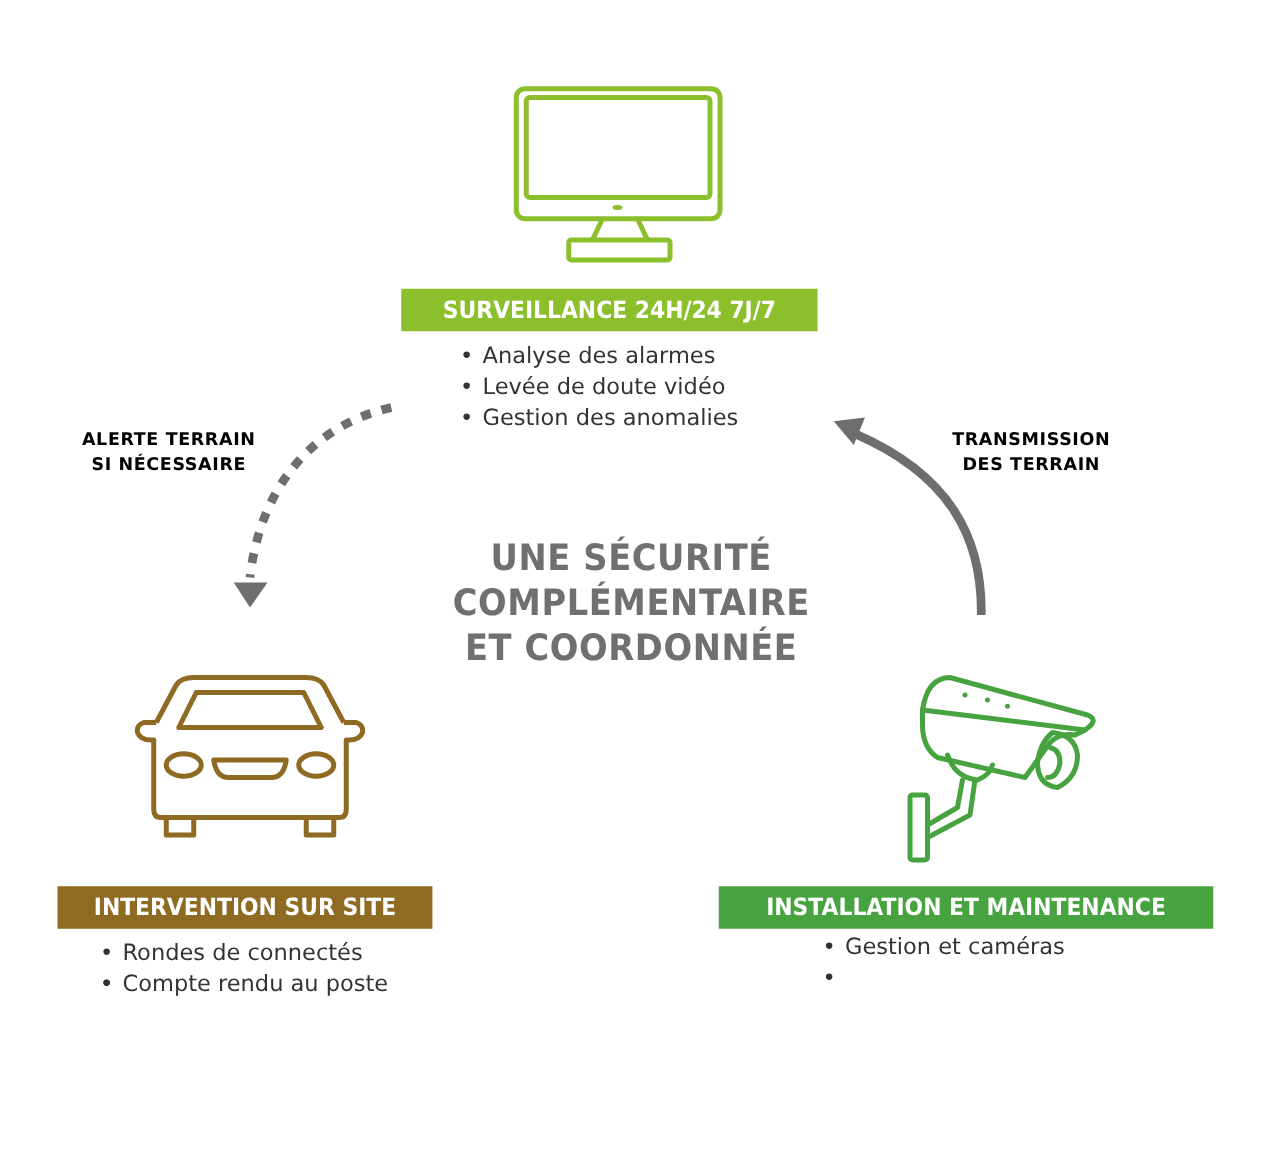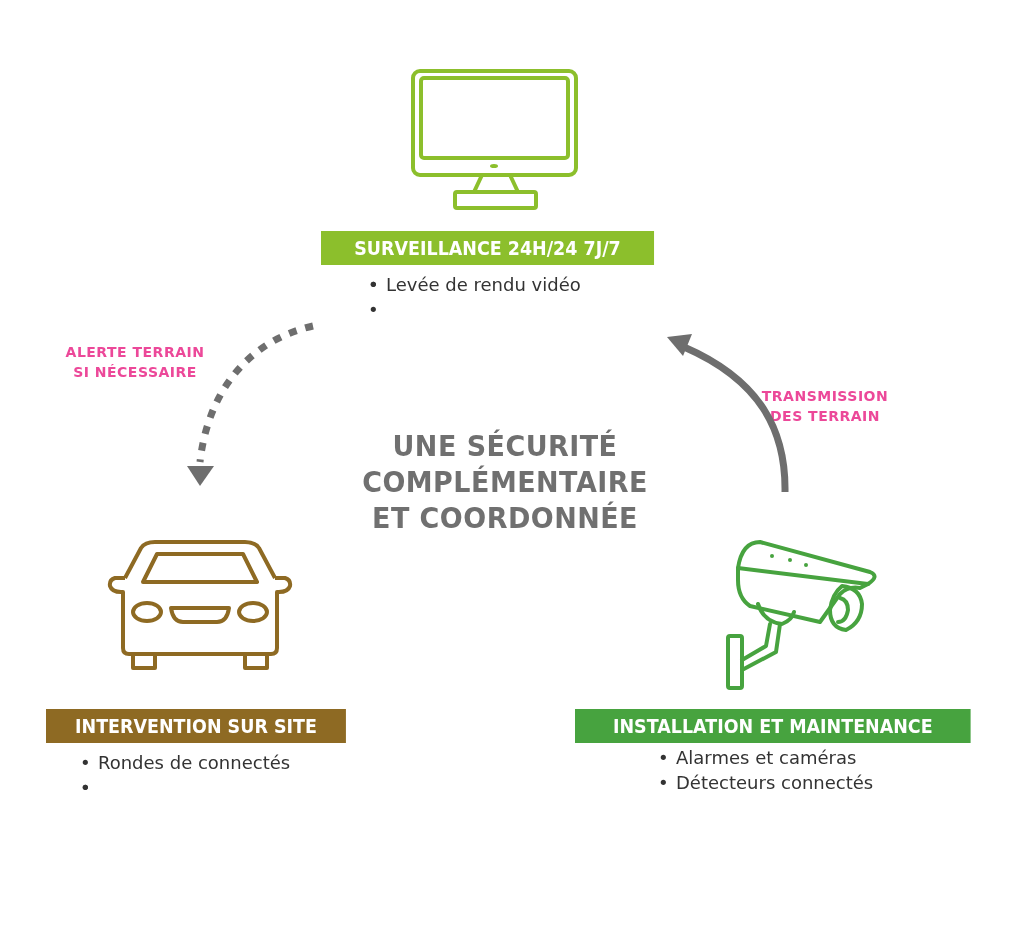--- a/index.html
+++ b/index.html
@@ -6,49 +6,49 @@
   body { width:1012px; height:936px; position:relative; overflow:hidden; font-family:"DejaVu Sans", sans-serif; }
   .label {
     position:absolute; color:#ffffff; font-family:"DejaVu Sans", sans-serif;
     font-weight:bold; font-size:19px; line-height:34px; height:34px;
     text-align:center; white-space:nowrap; letter-spacing:0px;
     transform: scaleX(0.92); transform-origin:left center;
   }
   .list { position:absolute; list-style:none; margin:0; padding:0; font-family:"DejaVu Sans", sans-serif; font-size:18px; color:#333333; line-height:25px; }
   .list li { position:relative; padding-left:20px; white-space:nowrap; }
   .list li .bullet { position:absolute; left:2px; top:0; }
-  .side-note { position:absolute; color:#ec4899; font-weight:bold; font-size:14px; line-height:20px; text-align:center; letter-spacing:0.5px; white-space:nowrap; }
+  .side-note { position:absolute; color:#000000; font-weight:bold; font-size:14px; line-height:20px; text-align:center; letter-spacing:0.5px; white-space:nowrap; }
   .center-title { position:absolute; left:330px; top:428px; width:350px; text-align:center; color:#707070; font-weight:bold; font-size:29px; line-height:36px; letter-spacing:0.5px; transform:scaleX(0.93); }
   svg { position:absolute; overflow:visible; }
 </style>
 </head>
 <body>
 
 <svg style="left:410px;top:68px;" width="170" height="145" viewBox="0 0 170 145">
   <rect x="3" y="3" width="163" height="104" rx="7" fill="none" stroke="#8cbf2c" stroke-width="4"></rect>
   <rect x="11" y="10" width="147" height="80" rx="3" fill="none" stroke="#8cbf2c" stroke-width="4"></rect>
   <ellipse cx="84" cy="98" rx="4" ry="2" fill="#8cbf2c"></ellipse>
   <path d="M72 107 L64 124 M100 107 L108 124" stroke="#8cbf2c" stroke-width="4" fill="none"></path>
   <rect x="45" y="124" width="81" height="16" rx="2" fill="none" stroke="#8cbf2c" stroke-width="4"></rect>
 </svg>
 
 <div class="label" style="left:321px;top:231px;width:362px;background:#8cbf2c;">SURVEILLANCE 24H/24 7J/7</div>
 
 <ul class="list" style="left:366px;top:272px;">
-  <li><span class="bullet">•</span></li>
-  <li><span class="bullet">•</span><span>Levée de rendu vidéo</span></li>
-  <li><span class="bullet">•</span></li>
+  <li><span class="bullet">•</span><span>Analyse des alarmes</span></li>
+  <li><span class="bullet">•</span><span>Levée de doute vidéo</span></li>
+  <li><span class="bullet">•</span><span>Gestion des anomalies</span></li>
 </ul>
 
 <div class="side-note" style="left:50px;top:342px;width:170px;">
   <div>ALERTE TERRAIN</div>
   <div>SI NÉCESSAIRE</div>
 </div>
 
-<div class="side-note" style="left:745px;top:342px;width:160px;margin-top:44px;">
+<div class="side-note" style="left:745px;top:342px;width:160px;">
   <div>TRANSMISSION</div>
   <div>DES TERRAIN</div>
 </div>
 
 <svg style="left:0;top:0;" width="1012" height="936">
   <path d="M313 326 C 250 340, 208 390, 200 462" fill="none" stroke="#6e6e6e" stroke-width="7" stroke-dasharray="8 9"></path>
   <polygon points="187,466 214,466 200,486" fill="#6e6e6e"></polygon>
 </svg>
 
 <svg style="left:0;top:0;" width="1012" height="936">
@@ -89,21 +89,21 @@
   <circle cx="52" cy="18" r="2" fill="#47a33f"></circle>
   <circle cx="70" cy="22" r="2" fill="#47a33f"></circle>
   <circle cx="86" cy="27" r="2" fill="#47a33f"></circle>
 </svg>
 
 <div class="label" style="left:46px;top:709px;width:326px;background:#8e6a23;">INTERVENTION SUR SITE</div>
 
 <ul class="list" style="left:78px;top:750px;">
   <li><span class="bullet">•</span><span>Rondes de connectés</span></li>
   <li><span class="bullet">•</span></li>
-  <li><span class="bullet">•</span></li>
+  <li><span class="bullet">•</span><span>Compte rendu au poste</span></li>
 </ul>
 
 <div class="label" style="left:575px;top:709px;width:430px;background:#47a33f;">INSTALLATION ET MAINTENANCE</div>
 
 <ul class="list" style="left:656px;top:745px;">
-  <li><span class="bullet">•</span><span>Alarmes et caméras</span></li>
-  <li><span class="bullet">•</span><span>Détecteurs connectés</span></li>
+  <li><span class="bullet">•</span><span>Gestion et caméras</span></li>
+  <li><span class="bullet">•</span></li>
 </ul>
 
 </body></html>

